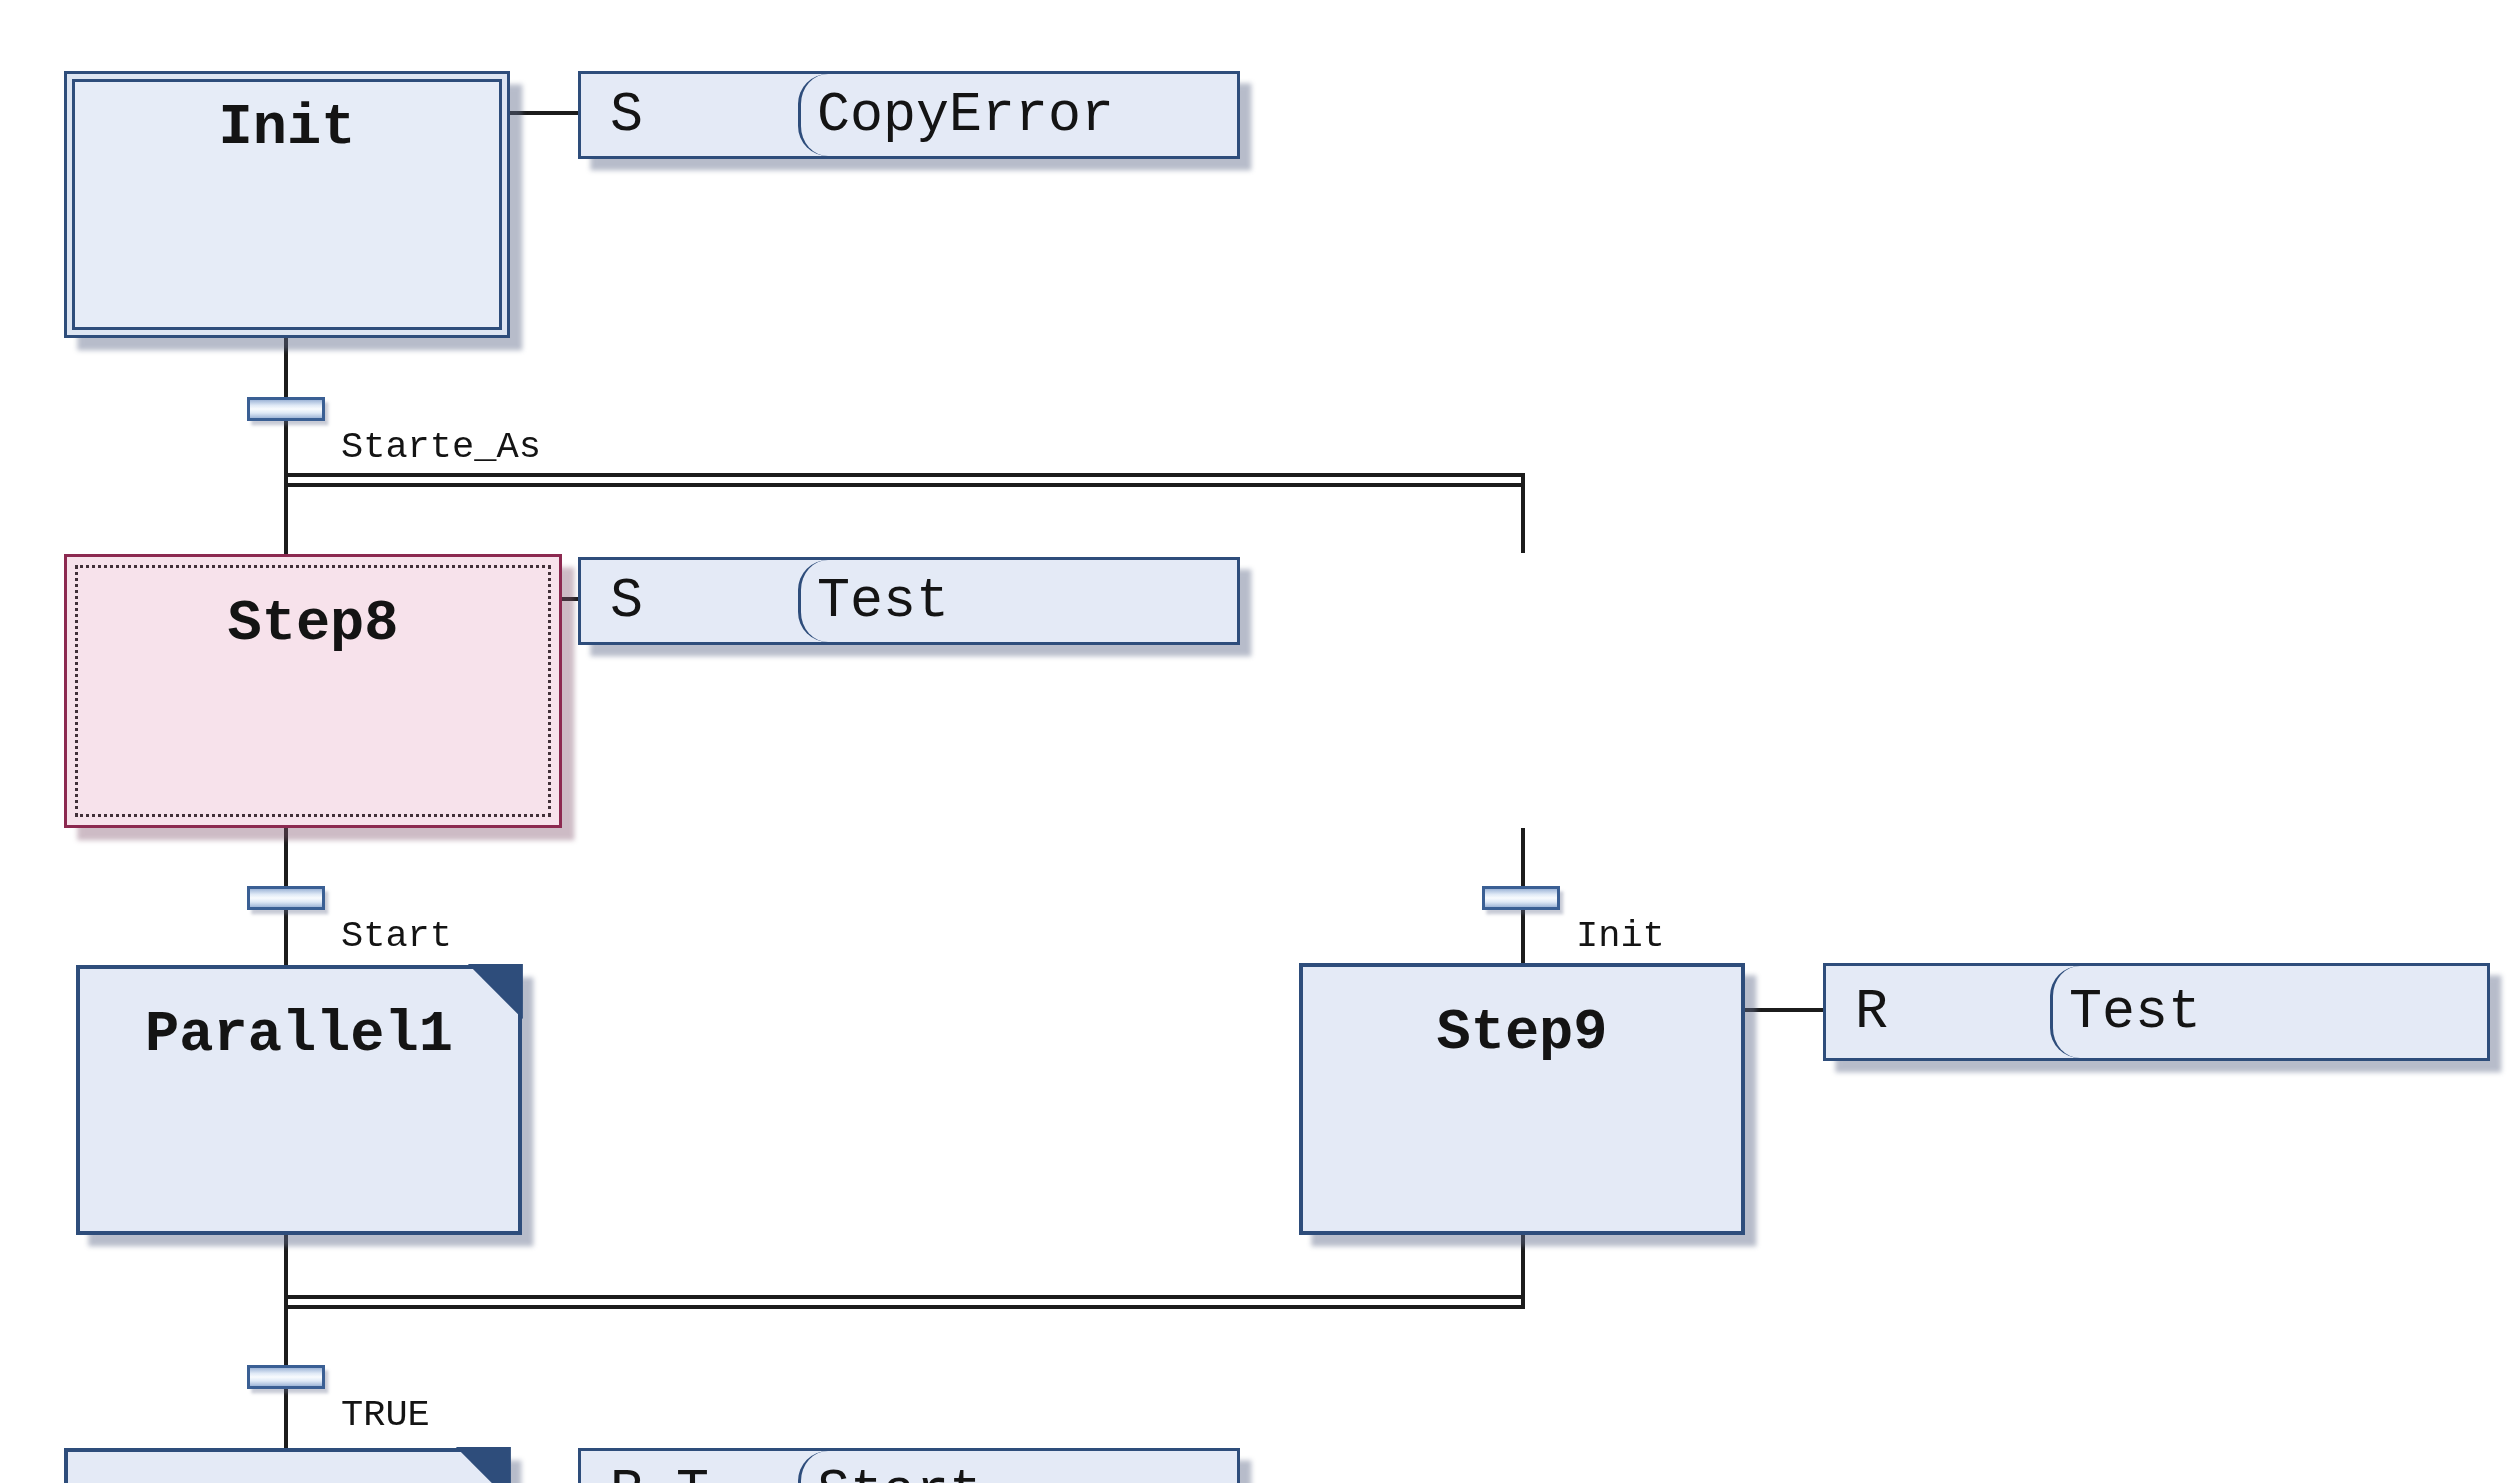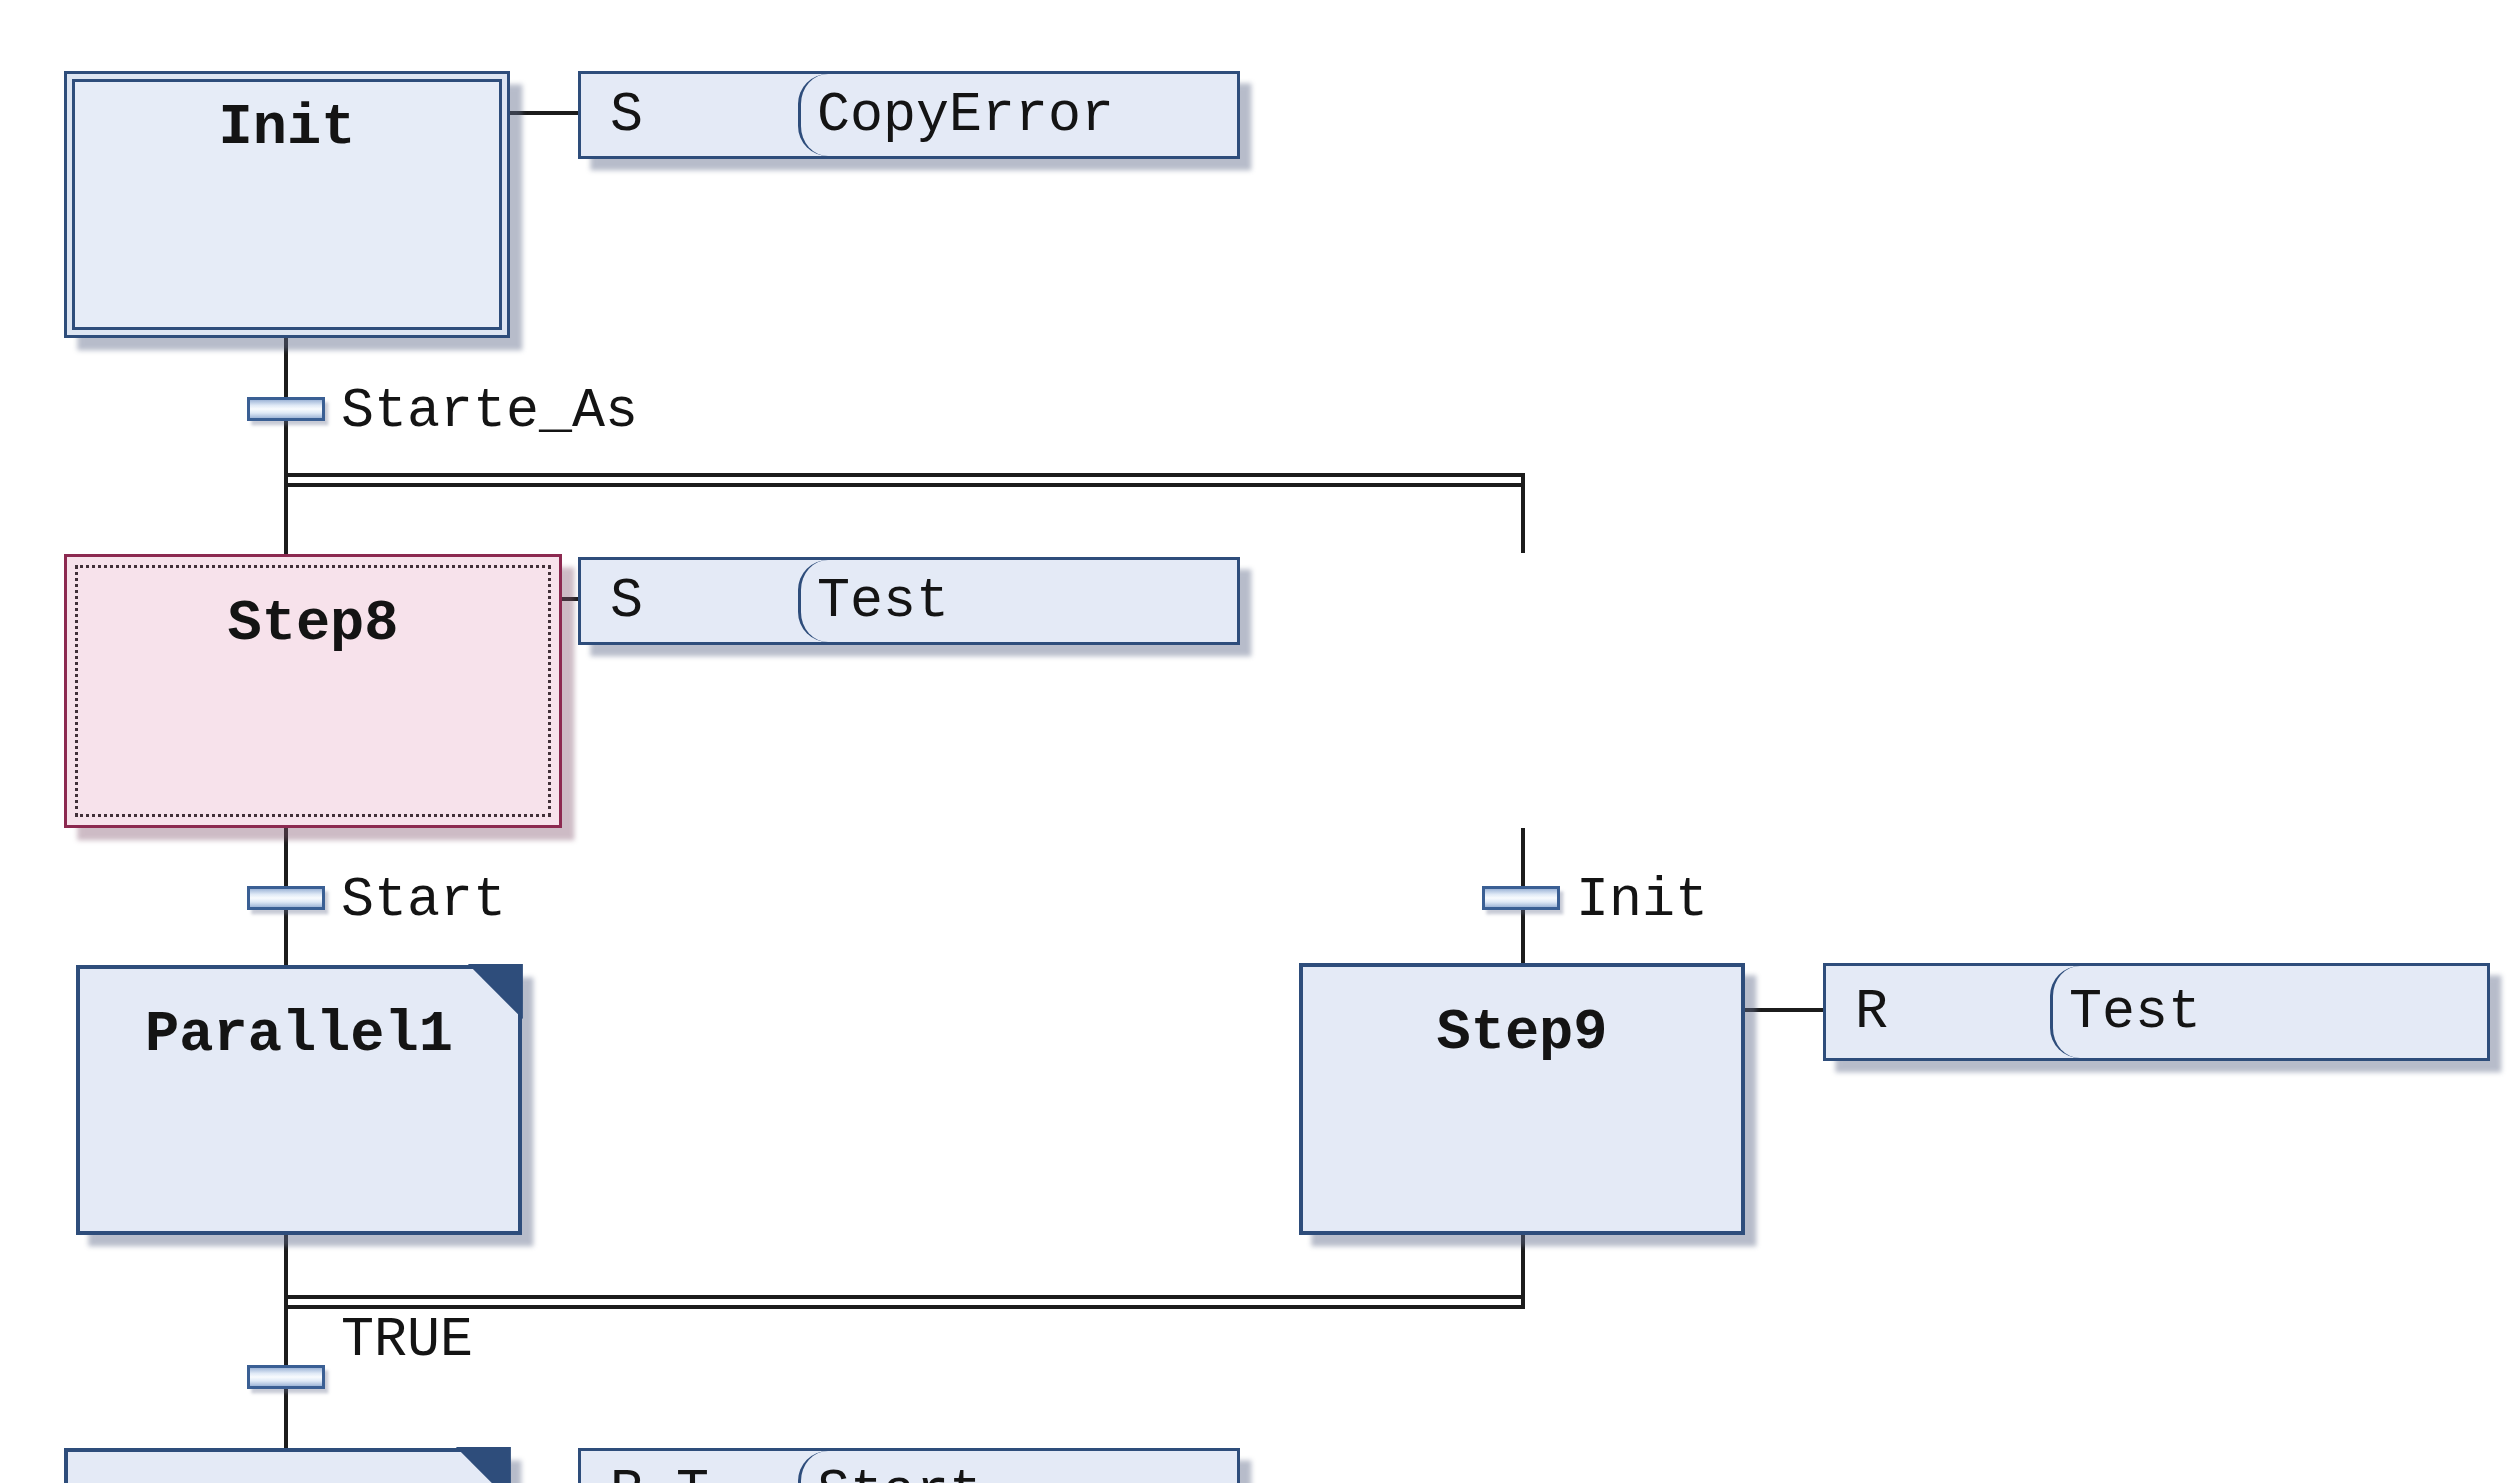--- a/index.html
+++ b/index.html
@@ -41,21 +41,21 @@
   .action .qcell{width:217px; flex:0 0 auto; display:flex; align-items:center;
         padding-left:29px; box-sizing:border-box; white-space:pre;}
   .action .ncell{flex:1; border-left:3.9px solid var(--step-border); display:flex;
         align-items:center; padding-left:16px; white-space:pre;border-radius:30px;}
   .action.a3 .qcell{width:224px;}
   
   .tmarker{position:absolute; width:78px; height:23.5px; box-sizing:border-box;
         border:3.9px solid var(--marker-border);
         background:linear-gradient(180deg,#9fb6d8 0%,#dfe9f6 30%,#f8fbfe 50%,#dfe9f6 72%,#9fb6d8 100%);
         box-shadow:3.9px 4.9px 2.9px rgba(96,106,138,0.35);}
-  .tlabel{position:absolute; transform:translateY(-50%); font-size:55px; white-space:pre;}
+  .tlabel{position:absolute; transform:translateY(-50%); font-size:37px; white-space:pre;margin-top:36px;}
 </style>
 </head>
 <body>
 
 <div class="canvas">
 
   <div class="vline" style="left:284px;top:337px;height:217px"></div>
   <div class="vline" style="left:284px;top:828px;height:137px"></div>
   <div class="vline" style="left:284px;top:1235px;height:213px"></div>
   <div class="vline" style="left:1521px;top:475px;height:78px"></div>
@@ -111,21 +111,21 @@
   <div class="step" style="left:1299px;top:963px;width:446px;height:272px">
     <div class="step-title plain-title">Step9</div>
   </div>
 
   <div class="action a3" style="left:1823px;top:963px;width:667px;height:98px">
     <div class="qcell">R</div>
     <div class="ncell">Test</div>
   </div>
 
   <div class="tmarker" style="left:247px;top:1365px"></div>
-  <div class="tlabel" style="left:341px;top:1340px">TRUE</div>
+  <div class="tlabel" style="left:341px;top:1379px">TRUE</div>
 
   <div class="step" style="left:64px;top:1448px;width:446px;height:118px">
     <div class="fold"></div>
   </div>
 
   <div class="action" style="left:578px;top:1448px;width:662px;height:88px">
     <div class="qcell">R T</div>
     <div class="ncell">Start</div>
   </div>
 

